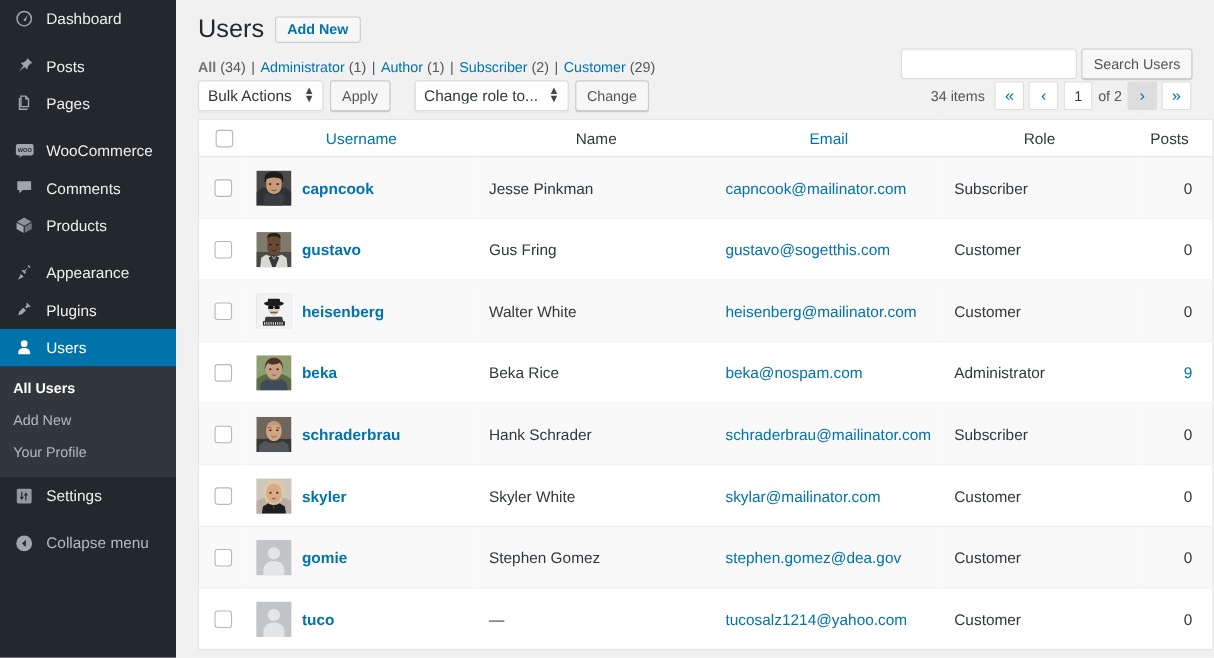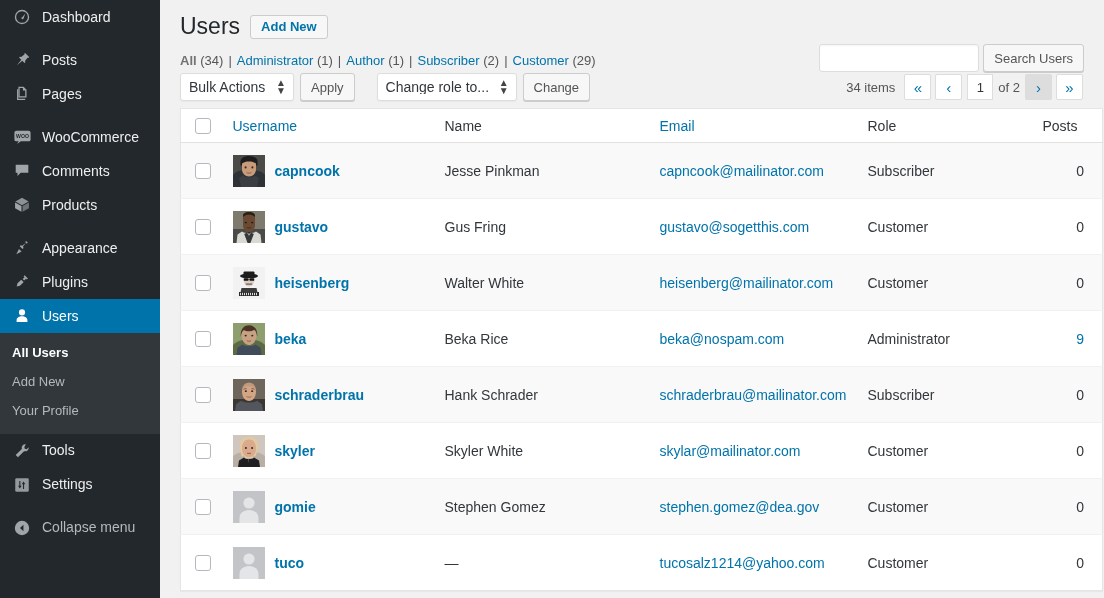--- a/index.html
+++ b/index.html
@@ -211,21 +211,21 @@
     width: 100%;
     border-collapse: collapse;
     background: #fff;
     border: 1px solid #e5e5e5;
     box-shadow: 0 1px 1px rgba(0,0,0,.04);
     table-layout: fixed;
   }
   table.wp-list-table thead th {
     background: #fff;
     border-bottom: 1px solid #e1e1e1;
-    text-align: left;
+    text-align: center;
     font-weight: 400;
     font-size: 14px;
     color: #32373c;
     padding: 8px 10px;
     height: 33px;
     vertical-align: middle;
   }
   table.wp-list-table thead th a { color: #0073aa; text-decoration: none; cursor: pointer; }
   th.col-cb, td.col-cb { width: 42px; padding-left: 14px !important; }
   th.col-username, td.col-username { width: 212px; }
@@ -357,28 +357,20 @@
             <circle cx="10" cy="6" r="3.4"></circle>
             <path d="M10 10.4c-3.4 0-6 1.9-6 4.3v2.1h12v-2.1c0-2.4-2.6-4.3-6-4.3z"></path>
           </svg>
         </span>
         <span class="mi-label">Users</span>
       </div>
       <div class="submenu">
         <span class="sub-item current">All Users</span>
         <span class="sub-item">Add New</span>
         <span class="sub-item">Your Profile</span>
-      </div>
-      <div class="menu-item">
-        <span class="mi-icon">
-          <svg viewBox="0 0 20 20" width="18" height="18" fill="currentColor">
-            <path d="M14.3 2.6a4 4 0 00-4.5 5.1L3 14.5 5.5 17l6.8-6.8a4 4 0 005.1-4.5l-2.3 2.3-2-.5-.5-2z"></path>
-          </svg>
-        </span>
-        <span class="mi-label">Tools</span>
       </div>
       <div class="menu-item">
         <span class="mi-icon">
           <svg viewBox="0 0 20 20" width="18" height="18" fill="currentColor">
             <rect x="2.5" y="2.5" width="15" height="15" rx="1.5" fill="currentColor" opacity=".9"></rect>
             <path d="M7 5.5v5.2H5.6L7.6 14l2-3.3H8.2V5.5zM12.3 14.5V9.3h1.4l-2-3.3-2 3.3h1.4v5.2z" fill="#23282d"></path>
           </svg>
         </span>
         <span class="mi-label">Settings</span>
       </div>

